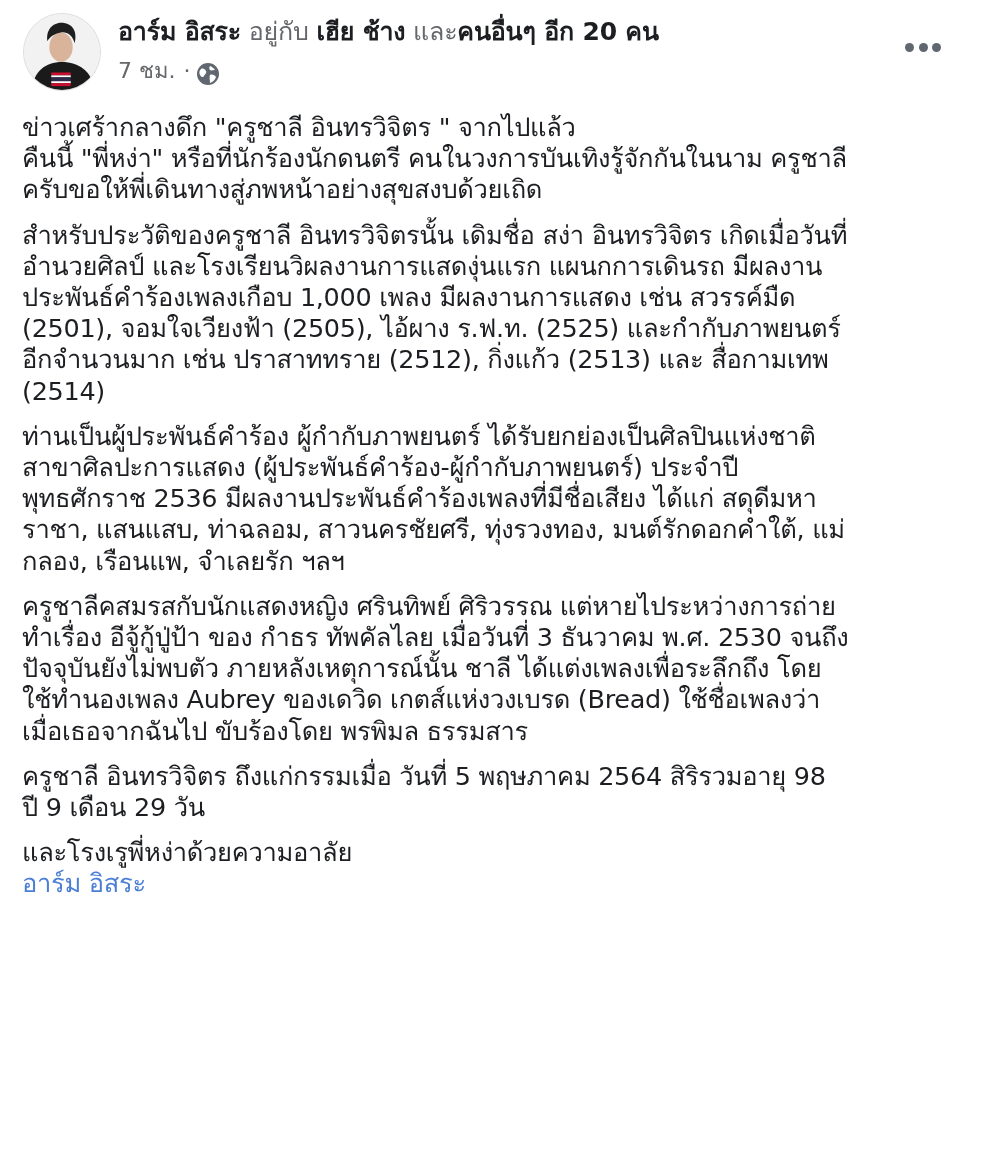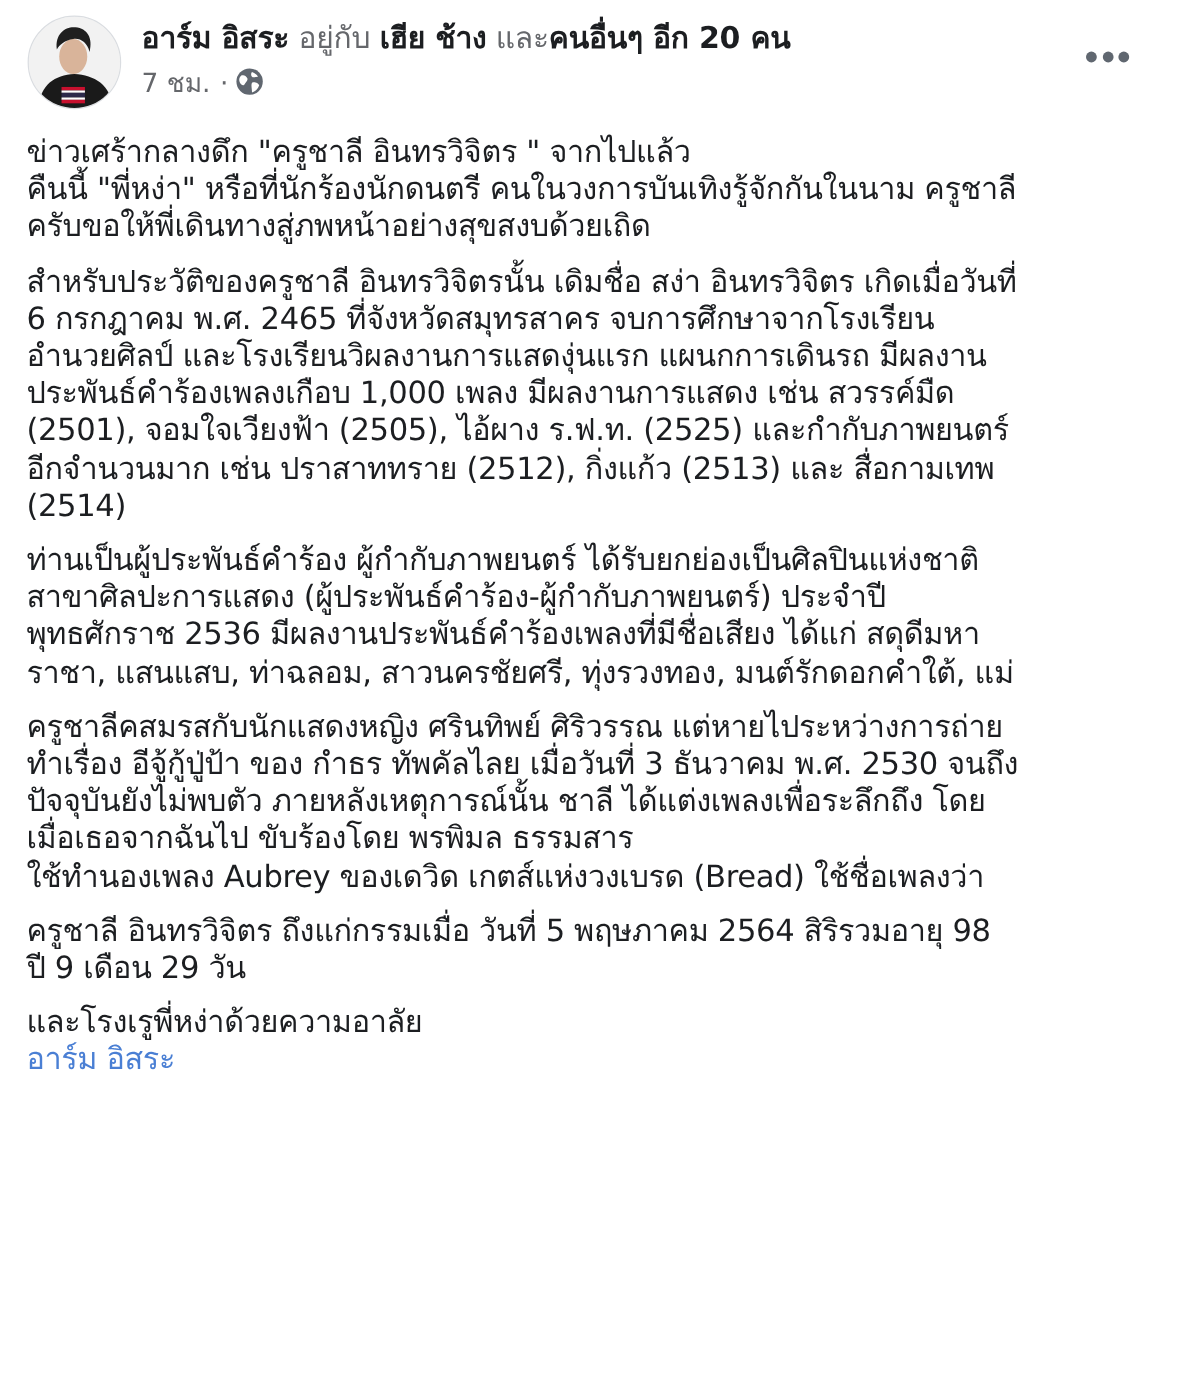--- a/index.html
+++ b/index.html
@@ -16,21 +16,21 @@
 
     .header-title {
       position: absolute; left: 118px; top: 14px; font-size: 25px; line-height: 36px;
       white-space: nowrap; letter-spacing: -0.2px;
     }
     .header-title .b { font-weight: bold; color: #1c1e21; }
     .header-title .g { font-weight: normal; color: #65676b; }
 
     .header-meta {
       position: absolute; left: 118px; top: 56px; font-size: 22px; line-height: 30px;
-      color: #65676b; display: flex; align-items: flex-start; white-space: nowrap;
+      color: #65676b; display: flex; align-items: flex-end; white-space: nowrap;
     }
     .header-meta .dot { margin: 0 6px 0 8px; }
     .globe-icon { width: 24px; height: 24px; display: inline-block; }
 
     .more-button {
       position: absolute; left: 905px; top: 35px; width: 36px; height: 24px;
       display: flex; align-items: center; justify-content: space-between; cursor: pointer;
     }
     .more-button span { width: 9px; height: 9px; border-radius: 50%; background: #606770; display: block; }
 
@@ -90,39 +90,39 @@
 </div>
 
 <div class="post-body">
   <div class="para">
     <span class="line">ข่าวเศร้ากลางดึก "ครูชาลี อินทรวิจิตร " จากไปแล้ว</span>
     <span class="line">คืนนี้ "พี่หง่า" หรือที่นักร้องนักดนตรี คนในวงการบันเทิงรู้จักกันในนาม ครูชาลี</span>
     <span class="line">ครับขอให้พี่เดินทางสู่ภพหน้าอย่างสุขสงบด้วยเถิด</span>
   </div>
   <div class="para">
     <span class="line">สำหรับประวัติของครูชาลี อินทรวิจิตรนั้น เดิมชื่อ สง่า อินทรวิจิตร เกิดเมื่อวันที่</span>
-    <span class="line">6 กรกฎาคม พ.ศ. 2465 ที่จังหวัดสมุทรสาคร จบการศึกษาจากโรงเรียน</span>
     <span class="line">อำนวยศิลป์ และโรงเรียนวิผลงานการแสดงุ่นแรก แผนกการเดินรถ มีผลงาน</span>
     <span class="line">ประพันธ์คำร้องเพลงเกือบ 1,000 เพลง มีผลงานการแสดง เช่น สวรรค์มืด</span>
     <span class="line">(2501), จอมใจเวียงฟ้า (2505), ไอ้ผาง ร.ฟ.ท. (2525) และกำกับภาพยนตร์</span>
     <span class="line">อีกจำนวนมาก เช่น ปราสาททราย (2512), กิ่งแก้ว (2513) และ สื่อกามเทพ</span>
     <span class="line">(2514)</span>
   </div>
   <div class="para">
     <span class="line">ท่านเป็นผู้ประพันธ์คำร้อง ผู้กำกับภาพยนตร์ ได้รับยกย่องเป็นศิลปินแห่งชาติ</span>
     <span class="line">สาขาศิลปะการแสดง (ผู้ประพันธ์คำร้อง-ผู้กำกับภาพยนตร์) ประจำปี</span>
     <span class="line">พุทธศักราช 2536 มีผลงานประพันธ์คำร้องเพลงที่มีชื่อเสียง ได้แก่ สดุดีมหา</span>
     <span class="line">ราชา, แสนแสบ, ท่าฉลอม, สาวนครชัยศรี, ทุ่งรวงทอง, มนต์รักดอกคำใต้, แม่</span>
+    <span class="line">กลอง, เรือนแพ, จำเลยรัก ฯลฯ</span>
   </div>
   <div class="para">
     <span class="line">ครูชาลีคสมรสกับนักแสดงหญิง ศรินทิพย์ ศิริวรรณ แต่หายไประหว่างการถ่าย</span>
     <span class="line">ทำเรื่อง อีจู้กู้ปู่ป้า ของ กำธร ทัพคัลไลย เมื่อวันที่ 3 ธันวาคม พ.ศ. 2530 จนถึง</span>
     <span class="line">ปัจจุบันยังไม่พบตัว ภายหลังเหตุการณ์นั้น ชาลี ได้แต่งเพลงเพื่อระลึกถึง โดย</span>
+    <span class="line">ใช้ทำนองเพลง Aubrey ของเดวิด เกตส์แห่งวงเบรด (Bread) ใช้ชื่อเพลงว่า</span>
     <span class="line">เมื่อเธอจากฉันไป ขับร้องโดย พรพิมล ธรรมสาร</span>
-    <span class="line">ใช้ทำนองเพลง Aubrey ของเดวิด เกตส์แห่งวงเบรด (Bread) ใช้ชื่อเพลงว่า</span>
   </div>
   <div class="para">
     <span class="line">ครูชาลี อินทรวิจิตร  ถึงแก่กรรมเมื่อ วันที่ 5 พฤษภาคม 2564 สิริรวมอายุ 98</span>
     <span class="line">ปี 9 เดือน 29 วัน</span>
   </div>
   <div class="para">
     <span class="line">และโรงเรูพี่หง่าด้วยความอาลัย</span>
     <span class="line signature">
       <a>อาร์ม อิสระ</a>
     </span>

